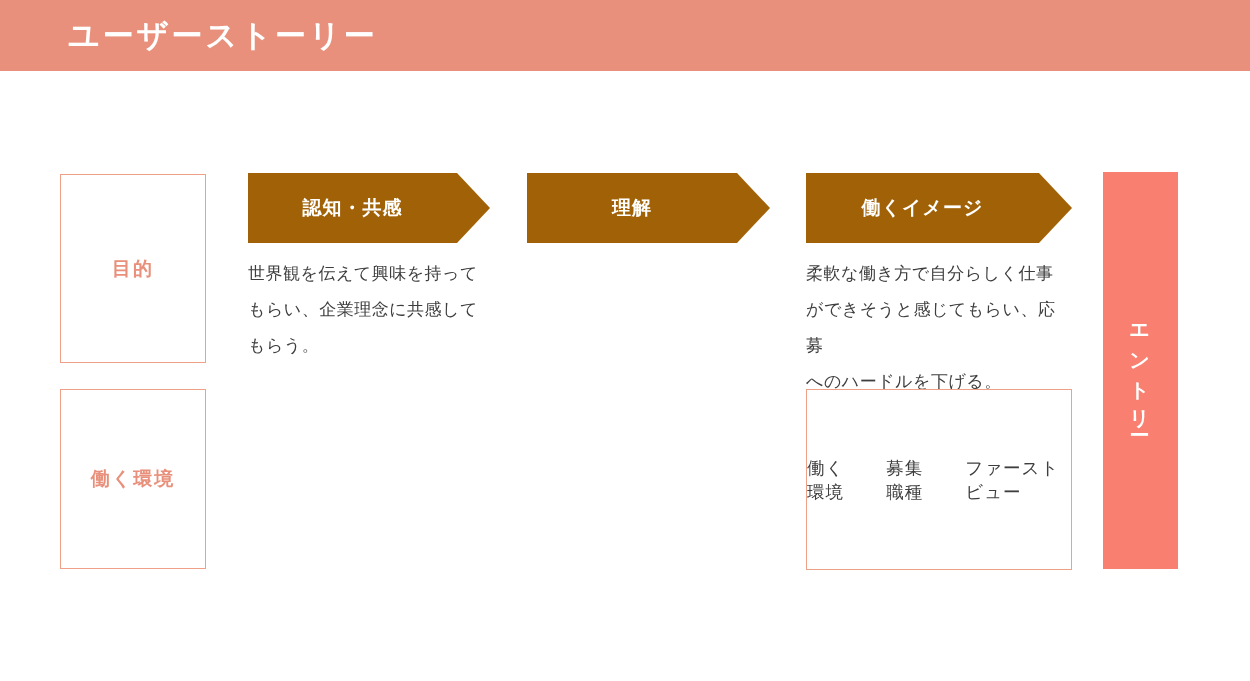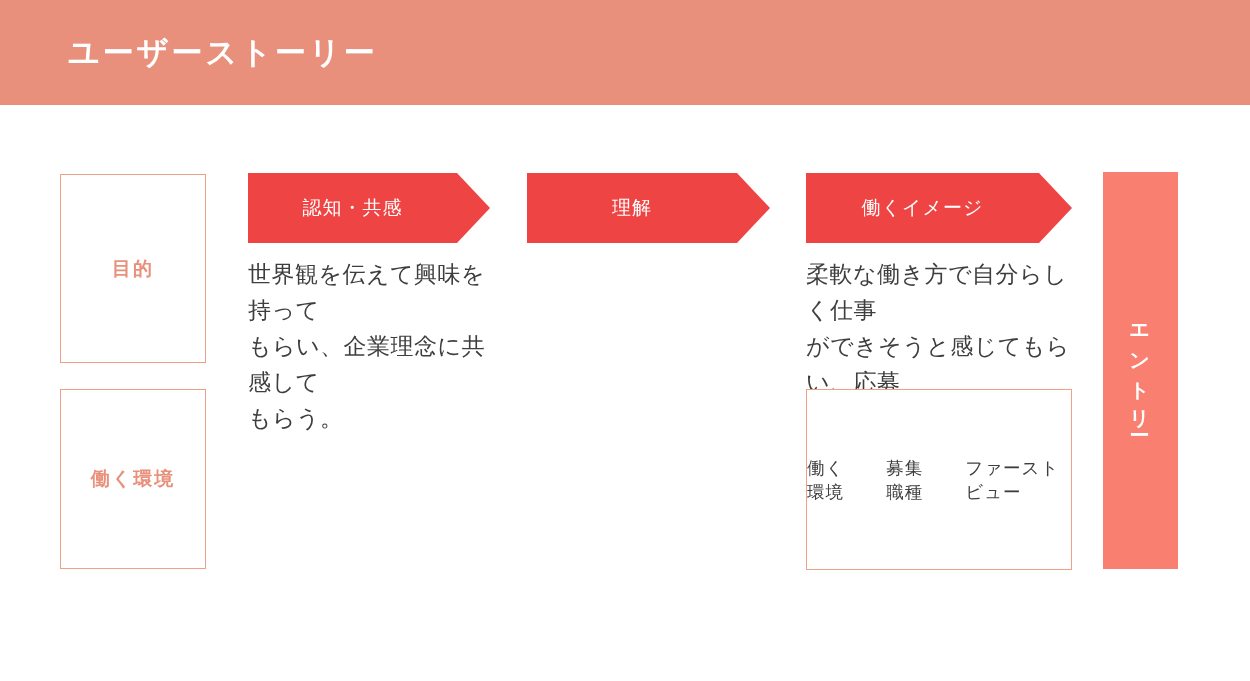--- a/index.html
+++ b/index.html
@@ -7,48 +7,48 @@
   body {
     font-family: "Liberation Sans", "DejaVu Sans", sans-serif;
     width: 1250px; height: 681px; position: relative; overflow: hidden;
   }
   .canvas {
     position: absolute; top: 0; left: 0; width: 1250px; height: 681px;
     background: #ffffff;
   }
   
   .slide-header {
-    position: absolute; top: 0; left: 0; width: 1250px; height: 105px;
+    position: absolute; top: 0; left: 0; width: 1250px; height: 71px;
     background: #E8907B; display: flex; align-items: center;
   }
   .slide-title {
     margin-left: 68px; color: #ffffff; font-size: 31px; font-weight: bold;
     letter-spacing: 3px;
   }
   
   .row-label {
     position: absolute; left: 60px; width: 146px;
     border: 1.5px solid #EFA188; background: #ffffff;
     display: flex; align-items: center; justify-content: center;
     color: #E8907B; font-size: 19px; font-weight: bold; letter-spacing: 2px;
   }
   .row-label.purpose { top: 174px; height: 189px; }
   .row-label.section { top: 389px; height: 180px; }
   
   .stage-arrow {
-    position: absolute; top: 173px; height: 70px; background: #ef4444;
+    position: absolute; top: 173px; height: 70px; background: #a16207;
     clip-path: polygon(0 0, calc(100% - 33px) 0, 100% 50%, calc(100% - 33px) 100%, 0 100%);
     display: flex; align-items: center; justify-content: center;
     padding-right: 33px;
-    color: #ffffff; font-size: 19px; font-weight: normal; letter-spacing: 1px;
+    color: #ffffff; font-size: 19px; font-weight: bold; letter-spacing: 1px;
   }
   
   .purpose-text {
     position: absolute; top: 256px;
-    color: #3E3E3E; font-size: 23px; line-height: 36px;
+    color: #3E3E3E; font-size: 17px; line-height: 36px;
     white-space: pre-line; letter-spacing: 0.5px;
   }
   
   .section-box {
     position: absolute; top: 389px; height: 181px;
     border: 1.5px solid #EFA188; background: #ffffff;
     display: flex; flex-direction: row; align-items: center; justify-content: center;
     gap: 27px;
   }
   .section-item {

